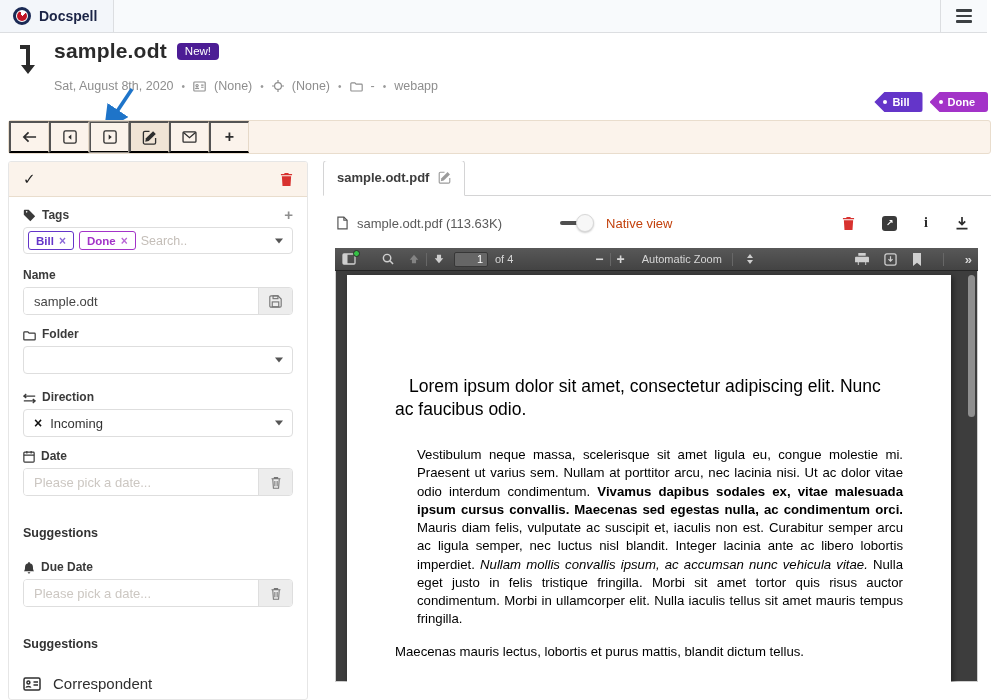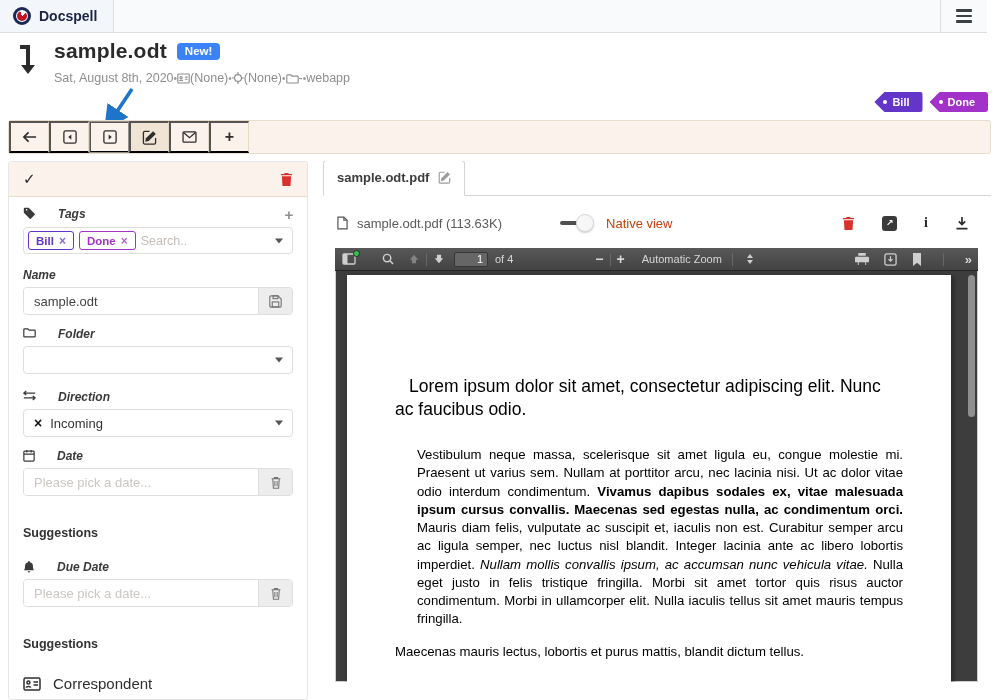--- a/index.html
+++ b/index.html
@@ -20,22 +20,22 @@
   .brand-name { font-size:14px; font-weight:bold; color:#1b2446; }
   .nav-spacer { flex:1; }
   .nav-burger { width:47px; border-left:1px solid #dcdee1; display:flex; flex-direction:column; justify-content:center; align-items:center; gap:3px; cursor:pointer; }
   .nav-burger i { width:16px; height:2.5px; background:#3c4043; border-radius:1px; }
 
   
   .doc-header { position:absolute; top:39px; left:17px; display:flex; gap:13px; }
   .lvl-icon { margin-top:4px; color:#2b2b2b; }
   .title-row { display:flex; align-items:center; gap:10px; }
   .doc-title { font-size:21px; font-weight:bold; color:#2a2a2a; letter-spacing:.2px; }
-  .badge-new { background:#3b82f6; color:#fff; font-size:11.5px; font-weight:bold; padding:2px 8px 3px; border-radius:4px; }
-  .meta-row { margin-top:8px; display:flex; align-items:center; font-size:12.5px; color:#8e8e8e; }
+  .badge-new { background:#4c1d95; color:#fff; font-size:11.5px; font-weight:normal; padding:2px 8px 3px; border-radius:4px; }
+  .meta-row { margin-top:16px; display:flex; align-items:center; gap:8px; font-size:12.5px; color:#8e8e8e; }
   .meta-row .mi { color:#8e8e8e; display:inline-flex; align-items:center; }
   .meta-sep { font-size:10px; color:#9a9a9a; }
 
   
   .tag-badges { position:absolute; top:92px; right:11px; display:flex; gap:7px; }
   .tag-badge { position:relative; height:20px; line-height:20px; padding:0 13px 0 18px; color:#fff;
     font-size:11px; font-weight:bold; border-radius:3px;
     clip-path: polygon(10px 0, 100% 0, 100% 100%, 10px 100%, 0 50%); cursor:pointer; }
   .tag-badge .dot { position:absolute; left:9px; top:8px; width:4px; height:4px; border-radius:50%; background:#fff; }
   .tag-violet { background:#6435c9; }
@@ -53,21 +53,21 @@
   .tb-btn.active { background:#f0e4d5; }
   .tb-plus { font-size:16px; font-weight:bold; color:#2e2e2e; }
 
   
   .sidebar { position:absolute; top:161px; left:8px; width:300px; bottom:0;
     border:1px solid #e6e6e6; border-radius:3px; background:#fff; overflow:hidden; }
   .sb-head { height:35px; background:#fbf3eb; border-bottom:1px solid #e9ddcd;
     display:flex; align-items:center; justify-content:space-between; padding:0 14px; }
   .sb-check { font-size:15px; font-weight:bold; color:#1e1e1e; cursor:pointer; }
   .sb-body { padding:10px 14px 0; }
-  .fld-label { display:flex; align-items:flex-start; gap:22px; font-size:12px; font-weight:bold; color:#3a3a3a;font-style:italic; }
+  .fld-label { display:flex; align-items:flex-end; gap:6px; font-size:12px; font-weight:bold; color:#3a3a3a; }
   .fld-label .spacer { flex:1; }
   .plus-link { color:#8f8f8f; font-size:15px; font-weight:bold; line-height:1; cursor:pointer; }
   .multiselect { margin-top:5px; height:27px; border:1px solid #dedede; border-radius:4px;
     display:flex; align-items:center; gap:5px; padding:0 24px 0 4px; position:relative; }
   .chip { display:inline-flex; align-items:center; gap:5px; height:19px; padding:0 7px;
     border-radius:3px; font-size:11.5px; font-weight:bold; background:#fff; cursor:pointer; }
   .chip-violet { border:1px solid #6435c9; color:#6435c9; }
   .chip-purple { border:1px solid #a333c8; color:#a333c8; }
   .chip .x { font-size:12px; opacity:.75; }
   .ms-placeholder { color:#c4beb8; font-size:12.5px; }

